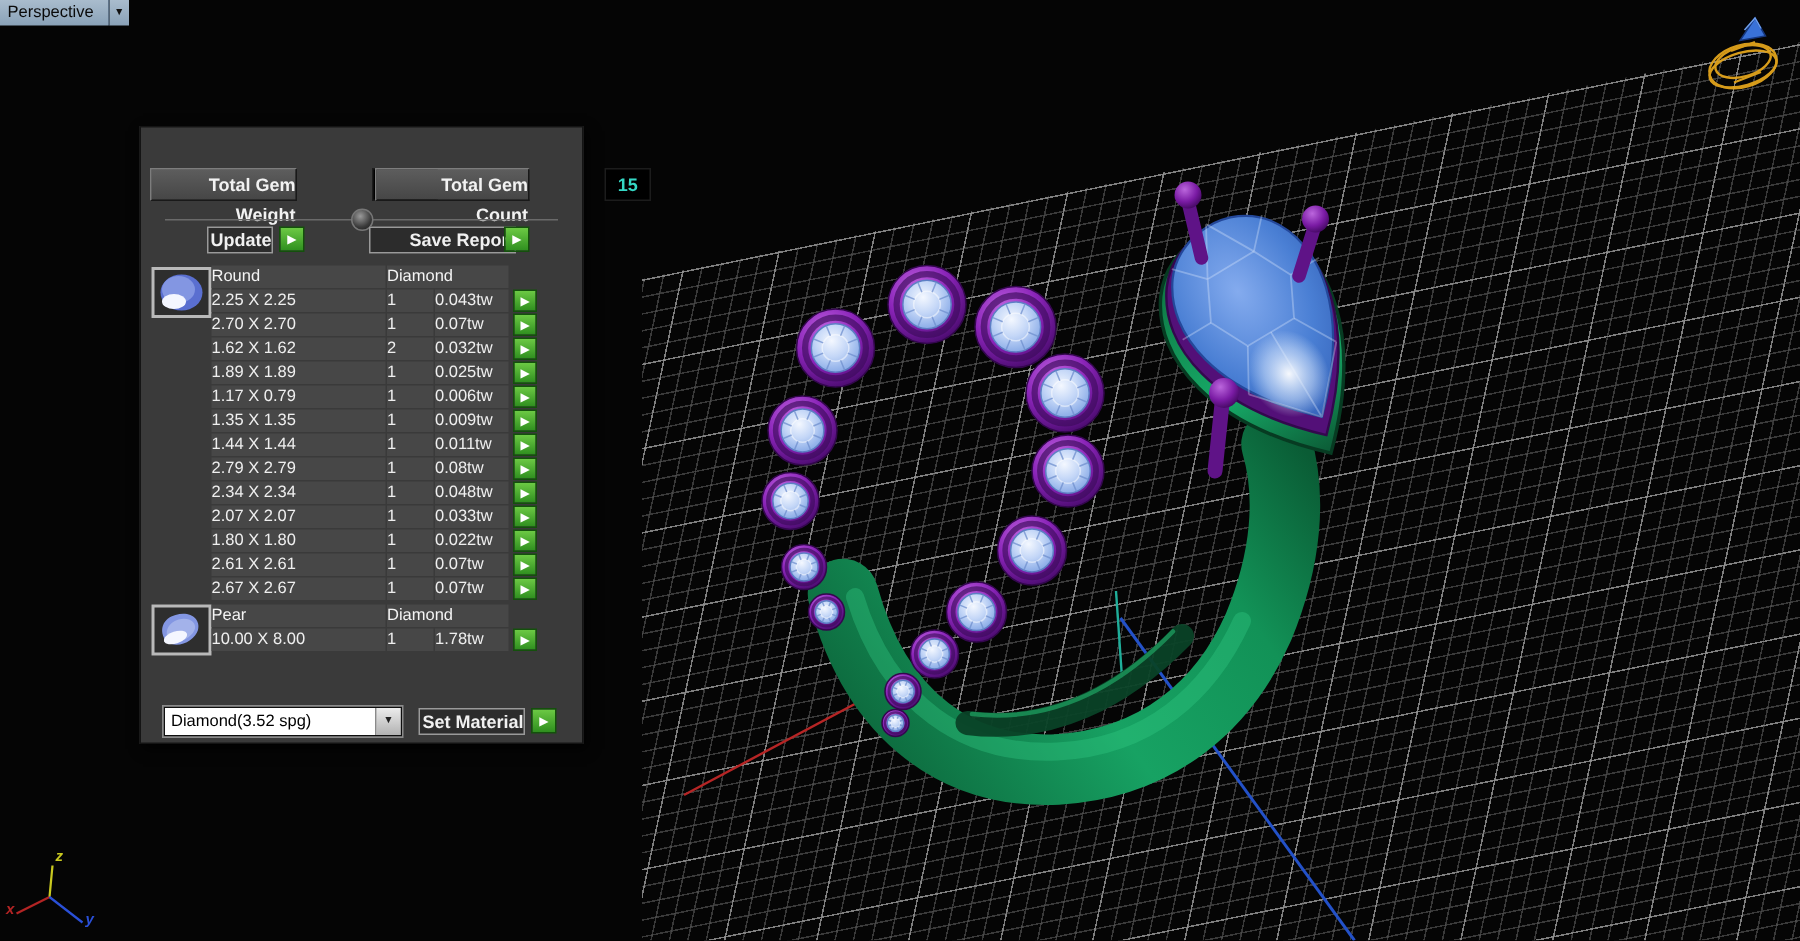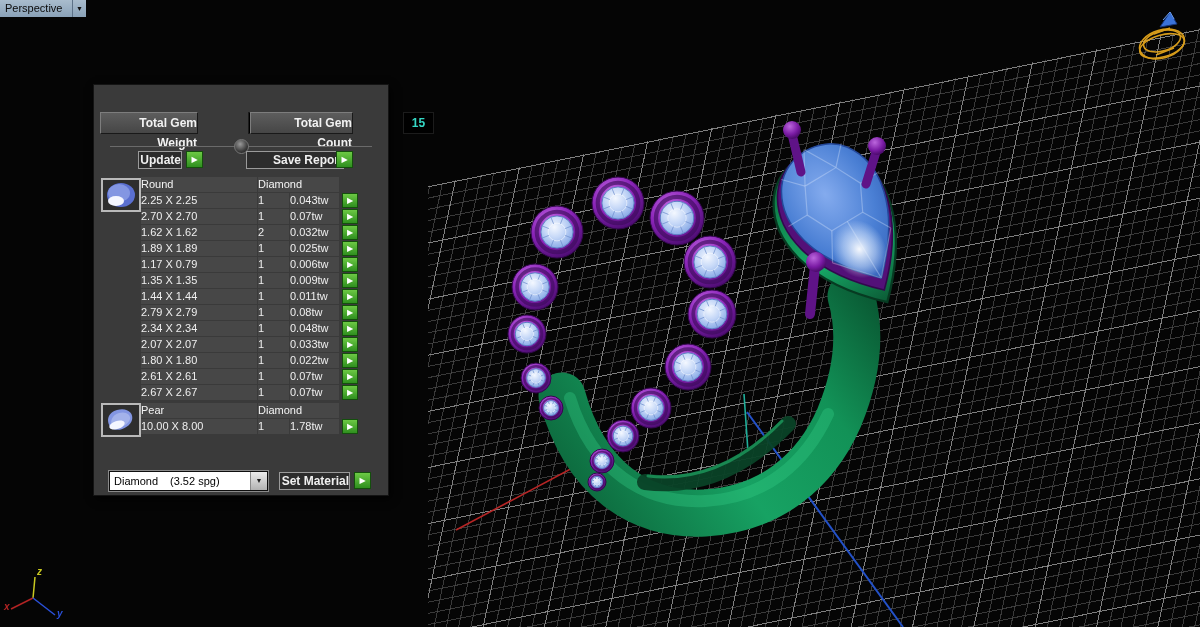--- a/index.html
+++ b/index.html
@@ -73,21 +73,21 @@
       text-align:left; line-height:15px; }
   .gem-table .hdr { font-size:11px; color:#f4f4f4; }
   .gem-table .span2 { grid-column:2 / span 2; }
   .gem-table .arrow-cell { background:transparent; position:relative; }
   .gem-table .arrow-cell .go-btn { position:absolute; left:2px; top:0; width:16px; height:15px; line-height:14px; }
 
   #material-select { position:absolute; left:15px; top:386px; width:159px; height:20px;
       background:#fff; border:1px solid #0e0e0e; outline:1px solid #8a8a8a; display:flex;
       align-items:center; cursor:pointer; }
   #material-select .sel { font-size:11px; color:#000; padding-left:4px; }
-  #material-select .dens { font-size:11px; color:#000; margin-left:12px; }
+  #material-select .dens { font-size:11px; color:#000; margin-left:0; }
   #material-select .dd-btn { margin-left:auto; width:17px; height:18px;
       background:linear-gradient(180deg,#ececec,#b2b2b2); border-left:1px solid #8a8a8a;
       font-size:7px; color:#222; text-align:center; line-height:18px; }
 </style>
 </head>
 <body>
 
 <div id="viewport">
   <div id="grid-plane"></div>
 

